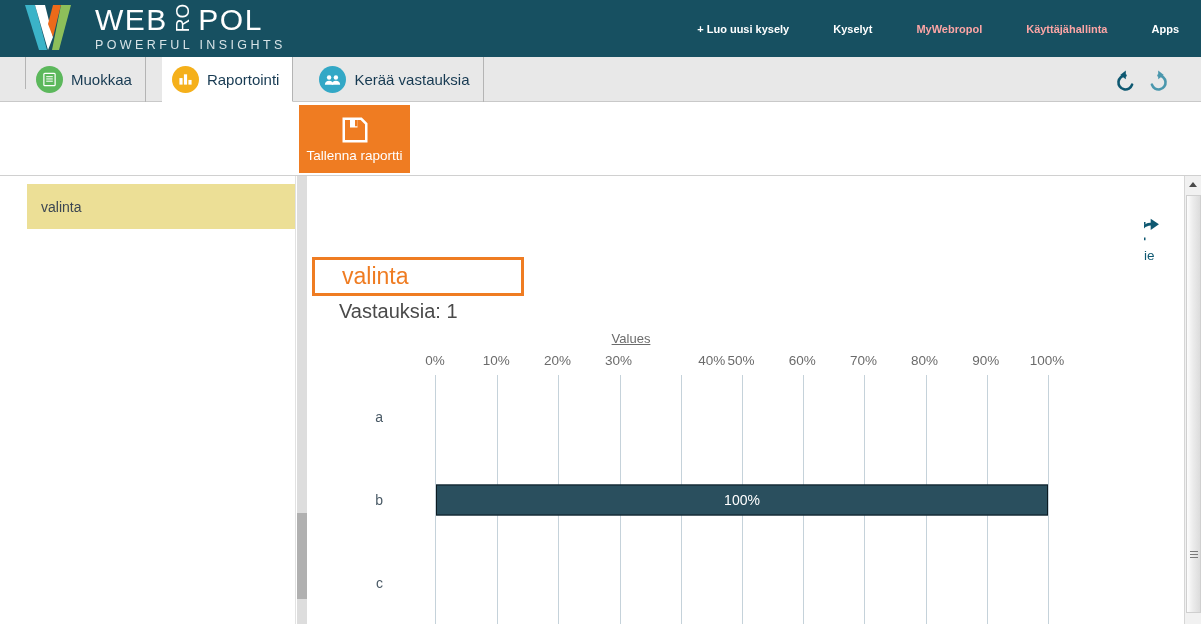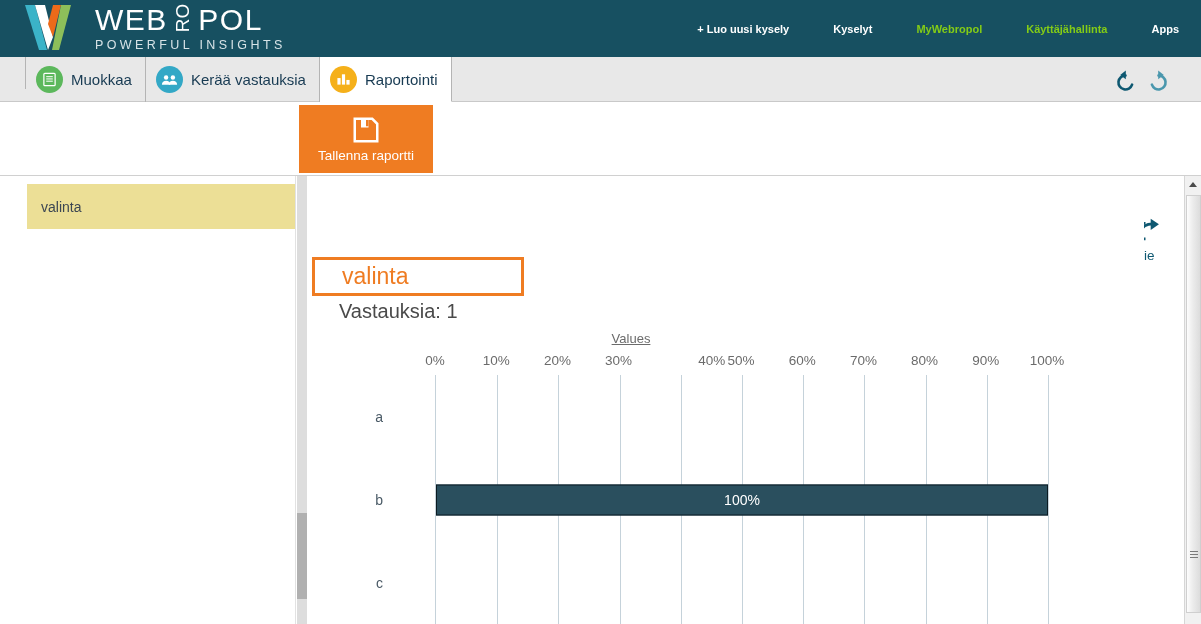--- a/index.html
+++ b/index.html
@@ -52,34 +52,35 @@
     display: flex; align-items: center;
   }
   .topnav a {
     color: #ffffff;
     font-size: 11px;
     font-weight: bold;
     text-decoration: none;
     padding: 0 22px;
     white-space: nowrap;
   }
-  .topnav a.dim { color: #84cc16; }
+  .topnav a.dim { color: #fca5a5; }
 
   
   .tabstrip {
     position: absolute; left: 0; top: 57px;
     width: 1201px; height: 45px;
     background: #e8e8e8;
     border-bottom: 1px solid #c9c9c9;
   }
   .tabstrip .tabs {
     position: absolute; left: 25px; top: 0;
     height: 32px;
     display: flex;
     border-left: 1px solid #b4b4b4;
+    gap: 16px;
   }
   .tab {
     display: flex; align-items: center;
     padding: 0 13px 0 10px;
     height: 45px;
     border-right: 1px solid #b4b4b4;
     cursor: pointer;
   }
   .tab.active { background: #ffffff; border-bottom: 1px solid #ffffff; }
   .tab-ico {
@@ -124,21 +125,21 @@
     display: flex; align-items: center; justify-content: center;
   }
   .caret-tri {
     width: 0; height: 0;
     border-left: 5px solid transparent;
     border-right: 5px solid transparent;
     border-top: 6px solid #333;
   }
   .save-btn {
     position: absolute; left: 299px; top: 105px;
-    width: 134px; height: 68px;
+    width: 111px; height: 68px;
     background: #ef7c22;
     display: flex; flex-direction: column;
     align-items: center; justify-content: center;
     cursor: pointer;
   }
   .save-btn .lbl {
     color: #fff; font-size: 13.5px; margin-top: 3px;
   }
   .tools {
     position: absolute; right: 30px; top: 110px;
@@ -341,41 +342,41 @@
         <svg width="15" height="15" viewBox="0 0 16 16">
           <rect x="2" y="1.5" width="12" height="13" rx="1" fill="none" stroke="#fff" stroke-width="1.3"></rect>
           <line x1="4.5" y1="5" x2="11.5" y2="5" stroke="#fff" stroke-width="1.1"></line>
           <line x1="4.5" y1="7.4" x2="11.5" y2="7.4" stroke="#fff" stroke-width="1.1"></line>
           <line x1="4.5" y1="9.8" x2="11.5" y2="9.8" stroke="#fff" stroke-width="1.1"></line>
         </svg>
       </span>
       <span class="tab-label">Muokkaa</span>
     </div>
 
+    <div class="tab active">
+      <span class="tab-ico yellow">
+        <svg width="15" height="14" viewBox="0 0 16 14">
+          <rect x="1.5" y="6" width="3.4" height="7" fill="#fff"></rect>
+          <rect x="6.3" y="2" width="3.4" height="11" fill="#fff"></rect>
+          <rect x="11.1" y="8" width="3.4" height="5" fill="#fff"></rect>
+        </svg>
+      </span>
+      <span class="tab-label">Raportointi</span>
+    </div>
+
     <div class="tab">
       <span class="tab-ico blue">
         <svg width="17" height="14" viewBox="0 0 20 14">
           <circle cx="6" cy="4" r="2.6" fill="#fff"></circle>
           <circle cx="14" cy="4" r="2.6" fill="#fff"></circle>
           <path d="M1 12.5c0-3 2.3-4.6 5-4.6s5 1.6 5 4.6z" fill="#fff"></path>
           <path d="M9 12.5c0-3 2.3-4.6 5-4.6s5 1.6 5 4.6z" fill="#fff"></path>
         </svg>
       </span>
       <span class="tab-label">Kerää vastauksia</span>
-    </div>
-
-    <div class="tab active">
-      <span class="tab-ico yellow">
-        <svg width="15" height="14" viewBox="0 0 16 14">
-          <rect x="1.5" y="6" width="3.4" height="7" fill="#fff"></rect>
-          <rect x="6.3" y="2" width="3.4" height="11" fill="#fff"></rect>
-          <rect x="11.1" y="8" width="3.4" height="5" fill="#fff"></rect>
-        </svg>
-      </span>
-      <span class="tab-label">Raportointi</span>
     </div>
 
   </div>
 
   <div class="undoredo">
     <svg width="24" height="24" viewBox="0 0 24 24">
       <path d="M12.5 7.5a7 7 0 1 0 6.6 9.2" fill="none" stroke="#0e5871" stroke-width="2.6" stroke-linecap="round"></path>
       <polygon points="12.8,2.6 12.8,11.2 7.2,6.9" fill="#0e5871"></polygon>
     </svg>
     <svg width="24" height="24" viewBox="0 0 24 24">

